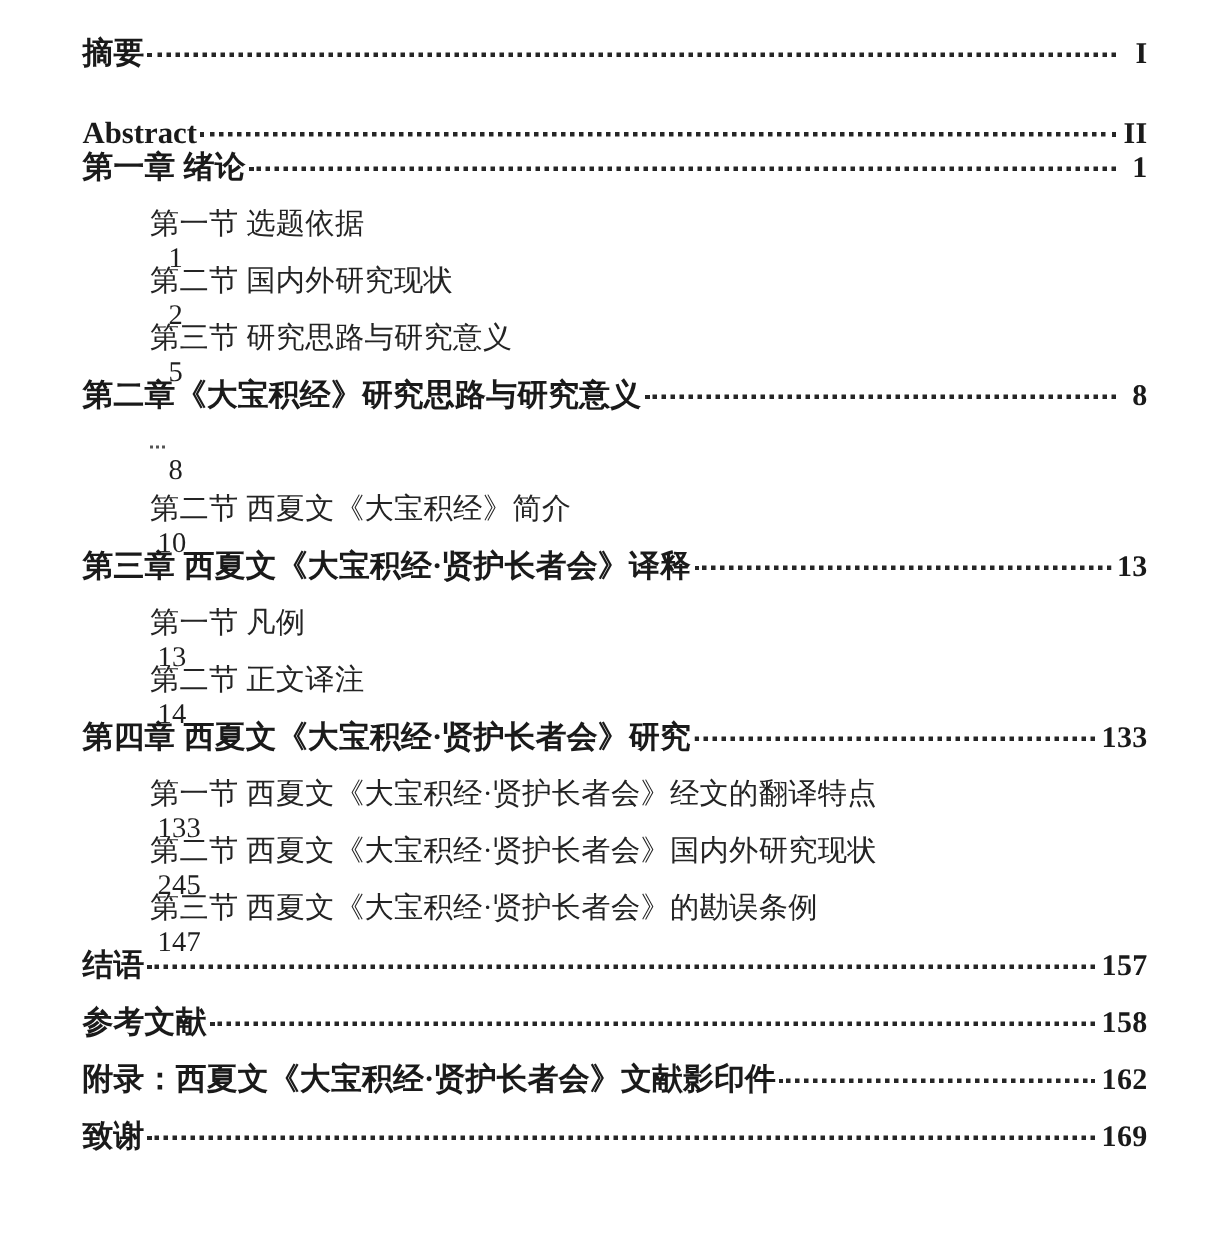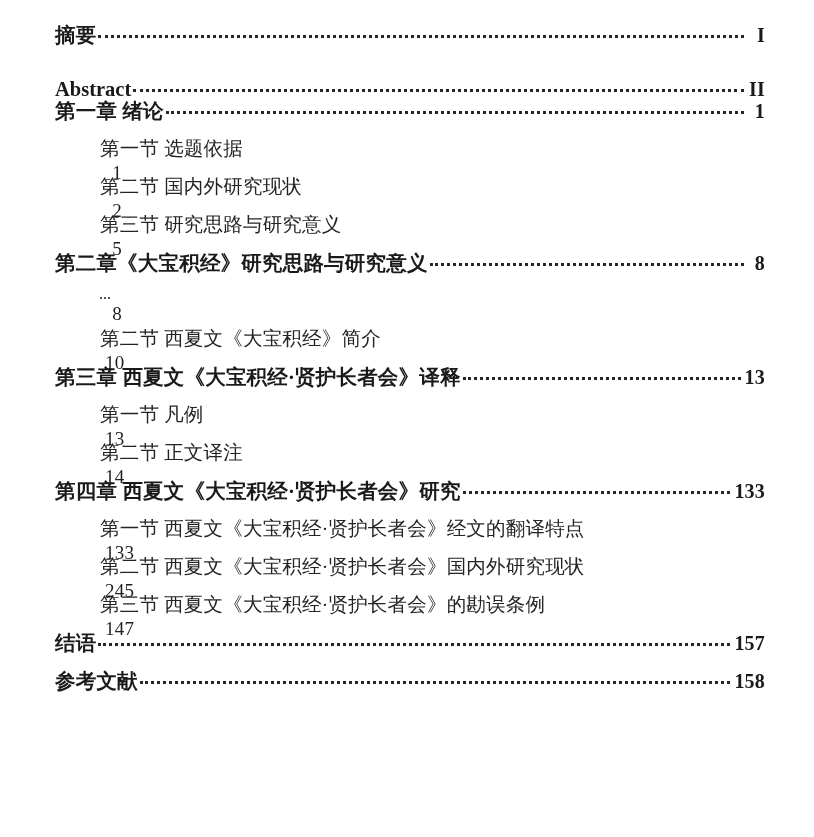--- a/index.html
+++ b/index.html
@@ -192,13 +192,23 @@
     <div class="toc-entry level-1">
       <span class="entry-title">结语</span>
       <span class="leader"></span>
       <span class="entry-page">157</span>
     </div>
     <div class="toc-entry level-1">
       <span class="entry-title">参考文献</span>
       <span class="leader"></span>
       <span class="entry-page">158</span>
     </div>
+    <div class="toc-entry level-1">
+      <span class="entry-title">附录：西夏文《大宝积经·贤护长者会》文献影印件</span>
+      <span class="leader"></span>
+      <span class="entry-page">162</span>
+    </div>
+    <div class="toc-entry level-1">
+      <span class="entry-title">致谢</span>
+      <span class="leader"></span>
+      <span class="entry-page">169</span>
+    </div>
   </div>
 
 </body></html>

